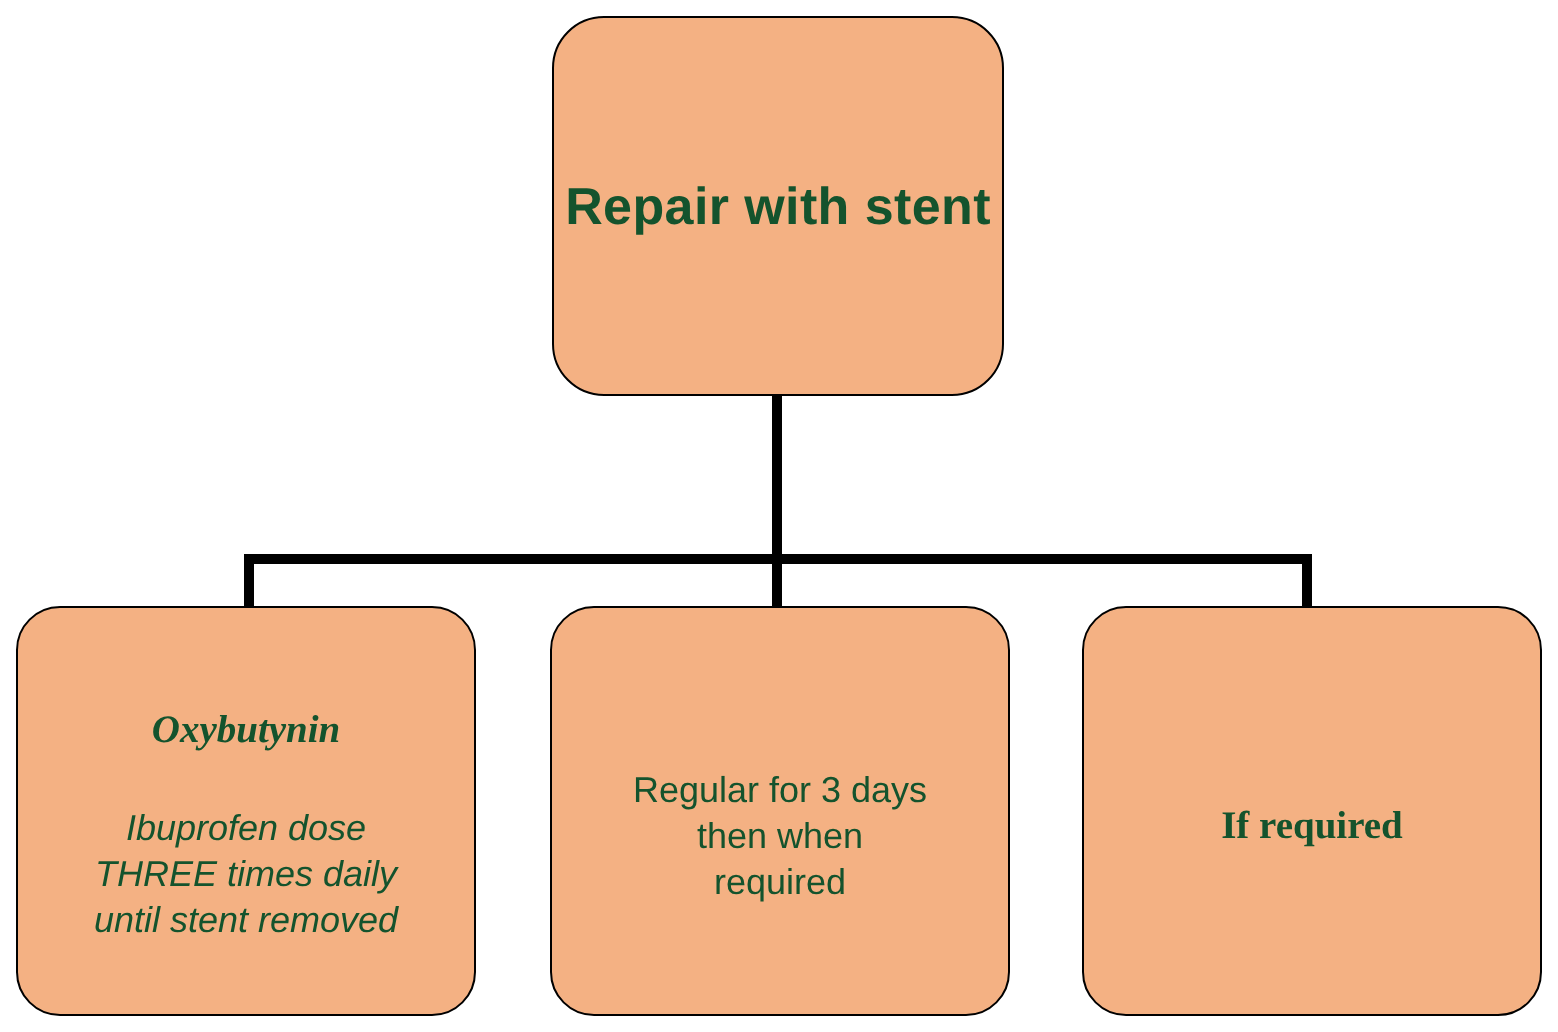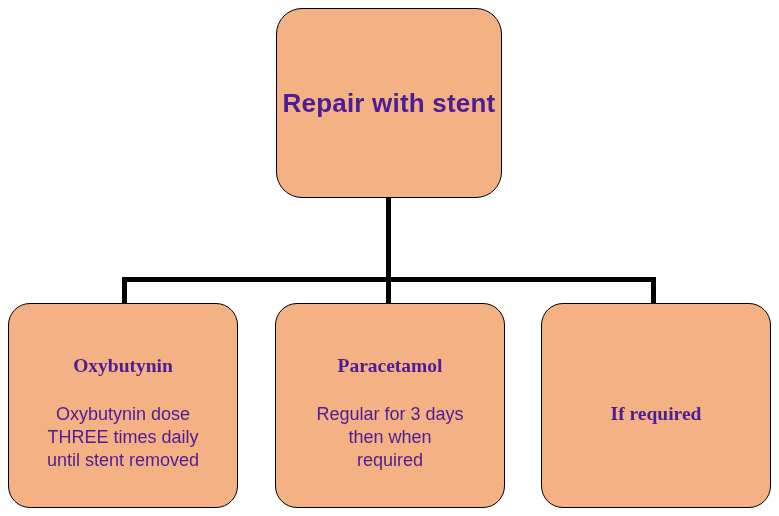--- a/index.html
+++ b/index.html
@@ -22,42 +22,42 @@
     position: absolute;
     box-sizing: border-box;
     background: #f4b183;
     border: 1.5px solid #000000;
     border-radius: 22px;
     display: flex;
     flex-direction: column;
     align-items: center;
     justify-content: center;
     text-align: center;
-    color: #4c1d95;
+    color: #14532d;
   }
   .node-root {
     left: 276px;
     top: 8px;
     width: 226px;
     height: 190px;
     border-radius: 26px;
   }
   .node-root .title {
     font-family: "Liberation Sans", sans-serif;
     font-weight: bold;
     font-size: 26px;
     line-height: 32px;
     letter-spacing: 0.2px;
   }
   .node-child {
     top: 303px;
     width: 230px;
     height: 205px;
   }
-  .child-1 { left: 8px; }
+  .child-1 { left: 8px; font-style: italic; }
   .child-2 { left: 275px; }
   .child-3 { left: 541px; }
 
   .node-child .heading {
     font-family: "Liberation Serif", serif;
     font-weight: bold;
     font-size: 19.5px;
     line-height: 22px;
     margin-top: 16px;
   }
@@ -85,27 +85,26 @@
   </div>
 
   <div class="connector" style="left: 386px; top: 198px; width: 5px; height: 82px;"></div>
   <div class="connector" style="left: 122px; top: 277px; width: 534px; height: 5px;"></div>
   <div class="connector" style="left: 122px; top: 277px; width: 5px; height: 28px;"></div>
   <div class="connector" style="left: 386px; top: 277px; width: 5px; height: 28px;"></div>
   <div class="connector" style="left: 651px; top: 277px; width: 5px; height: 28px;"></div>
 
   <div class="node node-child child-1">
     <div class="heading">Oxybutynin</div>
-    <div class="body">Oxybutynin dose
+    <div class="body">Ibuprofen dose
 THREE times daily
 until stent removed</div>
   </div>
 
   <div class="node node-child child-2">
-    <div class="heading">Paracetamol</div>
     <div class="body">Regular for 3 days
 then when
 required</div>
   </div>
 
   <div class="node node-child child-3">
     <div class="heading">If required</div>
   </div>
 
 </div>

